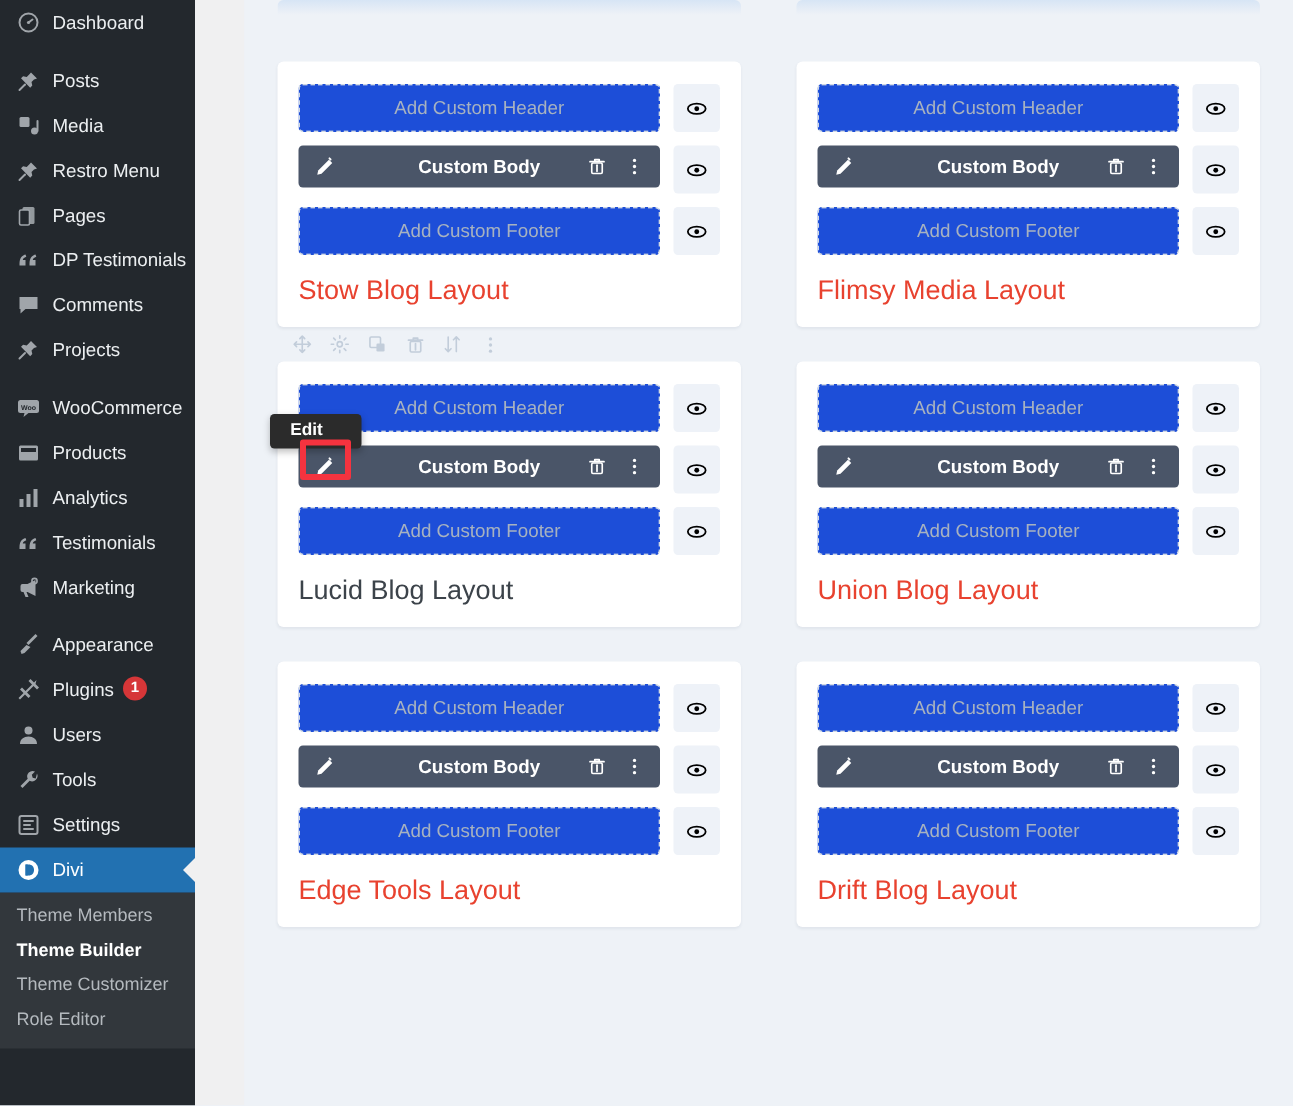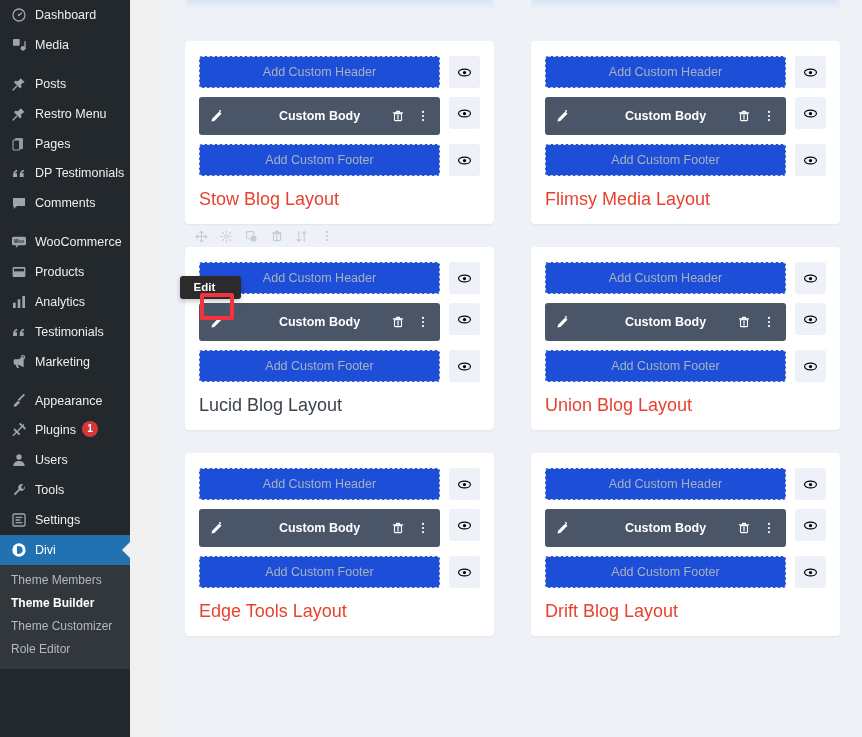--- a/index.html
+++ b/index.html
@@ -116,21 +116,21 @@
     border: 1px dashed #cfd8e3;
     border-radius: 3px;
     color: #a7b2c0;
     font-size: 12.5px;
     background: #1d4ed8;
     cursor: pointer;
   }
 
   .body-bar {
     flex: 1 1 auto;
-    height: 38px;
+    height: 28px;
     background: #4a5568;
     border-radius: 3px;
     display: flex; align-items: center;
     padding: 0 10px;
     position: relative;
     color: #fff;
   }
   .body-bar .bb-title {
     position: absolute; left: 0; right: 0;
     text-align: center;
@@ -190,72 +190,81 @@
         <div class="menu-item">
           <span class="mi-icon">
             <svg class="" width="16" height="16" viewBox="0 0 24 24">
               <circle cx="12" cy="12" r="9" fill="none" stroke="currentColor" stroke-width="2" stroke-linecap="round" stroke-linejoin="round"></circle>
               <path d="M12 12l4-3" fill="none" stroke="currentColor" stroke-width="2" stroke-linecap="round" stroke-linejoin="round"></path>
               <circle cx="12" cy="12" r="1.6" fill="currentColor"></circle>
             </svg>
           </span>
           <span class="mi-label">Dashboard</span>
         </div>
+        <div class="menu-item sep-top">
+          <span class="mi-icon">
+            <svg class="" width="16" height="16" viewBox="0 0 24 24">
+              <path d="M14.5 3.5l6 6-3 1-2.5 2.5.8 3.6-2.1 2.1L4.5 9.3l2.1-2.1 3.6.8L12.7 5.5z" fill="currentColor"></path>
+              <path d="M8.5 15.5L3 21" fill="none" stroke="currentColor" stroke-width="2" stroke-linecap="round" stroke-linejoin="round"></path>
+            </svg>
+          </span>
+          <span class="mi-label">Posts</span>
+        </div>
         <div class="menu-item">
           <span class="mi-icon">
             <svg class="" width="16" height="16" viewBox="0 0 24 24">
               <rect x="3" y="3" width="10" height="10" rx="1.5" fill="currentColor"></rect>
               <circle cx="18" cy="17" r="3.5" fill="currentColor"></circle>
               <path d="M21 17V7" fill="none" stroke="currentColor" stroke-width="2" stroke-linecap="round" stroke-linejoin="round"></path>
             </svg>
           </span>
           <span class="mi-label">Media</span>
         </div>
-        <div class="menu-item sep-top">
+        <div class="menu-item">
           <span class="mi-icon">
             <svg class="" width="16" height="16" viewBox="0 0 24 24">
               <path d="M14.5 3.5l6 6-3 1-2.5 2.5.8 3.6-2.1 2.1L4.5 9.3l2.1-2.1 3.6.8L12.7 5.5z" fill="currentColor"></path>
               <path d="M8.5 15.5L3 21" fill="none" stroke="currentColor" stroke-width="2" stroke-linecap="round" stroke-linejoin="round"></path>
             </svg>
           </span>
-          <span class="mi-label">Posts</span>
+          <span class="mi-label">Restro Menu</span>
+        </div>
+        <div class="menu-item">
+          <span class="mi-icon">
+            <svg class="" width="16" height="16" viewBox="0 0 24 24">
+              <rect x="6" y="3" width="12" height="17" rx="1.5" fill="currentColor" opacity=".9"></rect>
+              <rect x="3" y="6" width="10" height="15" rx="1.5" fill="#23282d" stroke="currentColor" stroke-width="1.6"></rect>
+            </svg>
+          </span>
+          <span class="mi-label">Pages</span>
+        </div>
+        <div class="menu-item">
+          <span class="mi-icon">
+            <svg class="" width="16" height="16" viewBox="0 0 24 24">
+              <path d="M3 16c0-5 2-8 6-9l.8 2.2C7.4 10 6.4 11 6.3 12.4H9V18H3zM13 16c0-5 2-8 6-9l.8 2.2c-2.4.8-3.4 1.8-3.5 3.2H19V18h-6z" fill="currentColor"></path>
+            </svg>
+          </span>
+          <span class="mi-label">DP Testimonials</span>
+        </div>
+        <div class="menu-item">
+          <span class="mi-icon">
+            <svg class="" width="16" height="16" viewBox="0 0 24 24">
+              <path d="M3 4.5h18v12H9l-5 4.5v-4.5H3z" fill="currentColor"></path>
+            </svg>
+          </span>
+          <span class="mi-label">Comments</span>
         </div>
         <div class="menu-item">
           <span class="mi-icon">
             <svg class="" width="16" height="16" viewBox="0 0 24 24">
               <path d="M14.5 3.5l6 6-3 1-2.5 2.5.8 3.6-2.1 2.1L4.5 9.3l2.1-2.1 3.6.8L12.7 5.5z" fill="currentColor"></path>
               <path d="M8.5 15.5L3 21" fill="none" stroke="currentColor" stroke-width="2" stroke-linecap="round" stroke-linejoin="round"></path>
             </svg>
           </span>
-          <span class="mi-label">Restro Menu</span>
-        </div>
-        <div class="menu-item">
-          <span class="mi-icon">
-            <svg class="" width="16" height="16" viewBox="0 0 24 24">
-              <rect x="6" y="3" width="12" height="17" rx="1.5" fill="currentColor" opacity=".9"></rect>
-              <rect x="3" y="6" width="10" height="15" rx="1.5" fill="#23282d" stroke="currentColor" stroke-width="1.6"></rect>
-            </svg>
-          </span>
-          <span class="mi-label">Pages</span>
-        </div>
-        <div class="menu-item">
-          <span class="mi-icon">
-            <svg class="" width="16" height="16" viewBox="0 0 24 24">
-              <path d="M3 16c0-5 2-8 6-9l.8 2.2C7.4 10 6.4 11 6.3 12.4H9V18H3zM13 16c0-5 2-8 6-9l.8 2.2c-2.4.8-3.4 1.8-3.5 3.2H19V18h-6z" fill="currentColor"></path>
-            </svg>
-          </span>
-          <span class="mi-label">DP Testimonials</span>
-        </div>
-        <div class="menu-item">
-          <span class="mi-icon">
-            <svg class="" width="16" height="16" viewBox="0 0 24 24">
-              <path d="M3 4.5h18v12H9l-5 4.5v-4.5H3z" fill="currentColor"></path>
-            </svg>
-          </span>
-          <span class="mi-label">Comments</span>
+          <span class="mi-label">Projects</span>
         </div>
         <div class="menu-item sep-top">
           <span class="mi-icon">
             <svg class="" width="16" height="16" viewBox="0 0 24 24">
               <rect x="1.5" y="4" width="21" height="13" rx="2.5" fill="currentColor"></rect>
               <path d="M8 17l-1 4 5-4z" fill="currentColor"></path>
               <text x="12" y="13.5" text-anchor="middle" font-size="7" font-family="sans-serif" fill="#23282d" font-weight="bold">Woo</text>
             </svg>
           </span>
           <span class="mi-label">WooCommerce</span>

